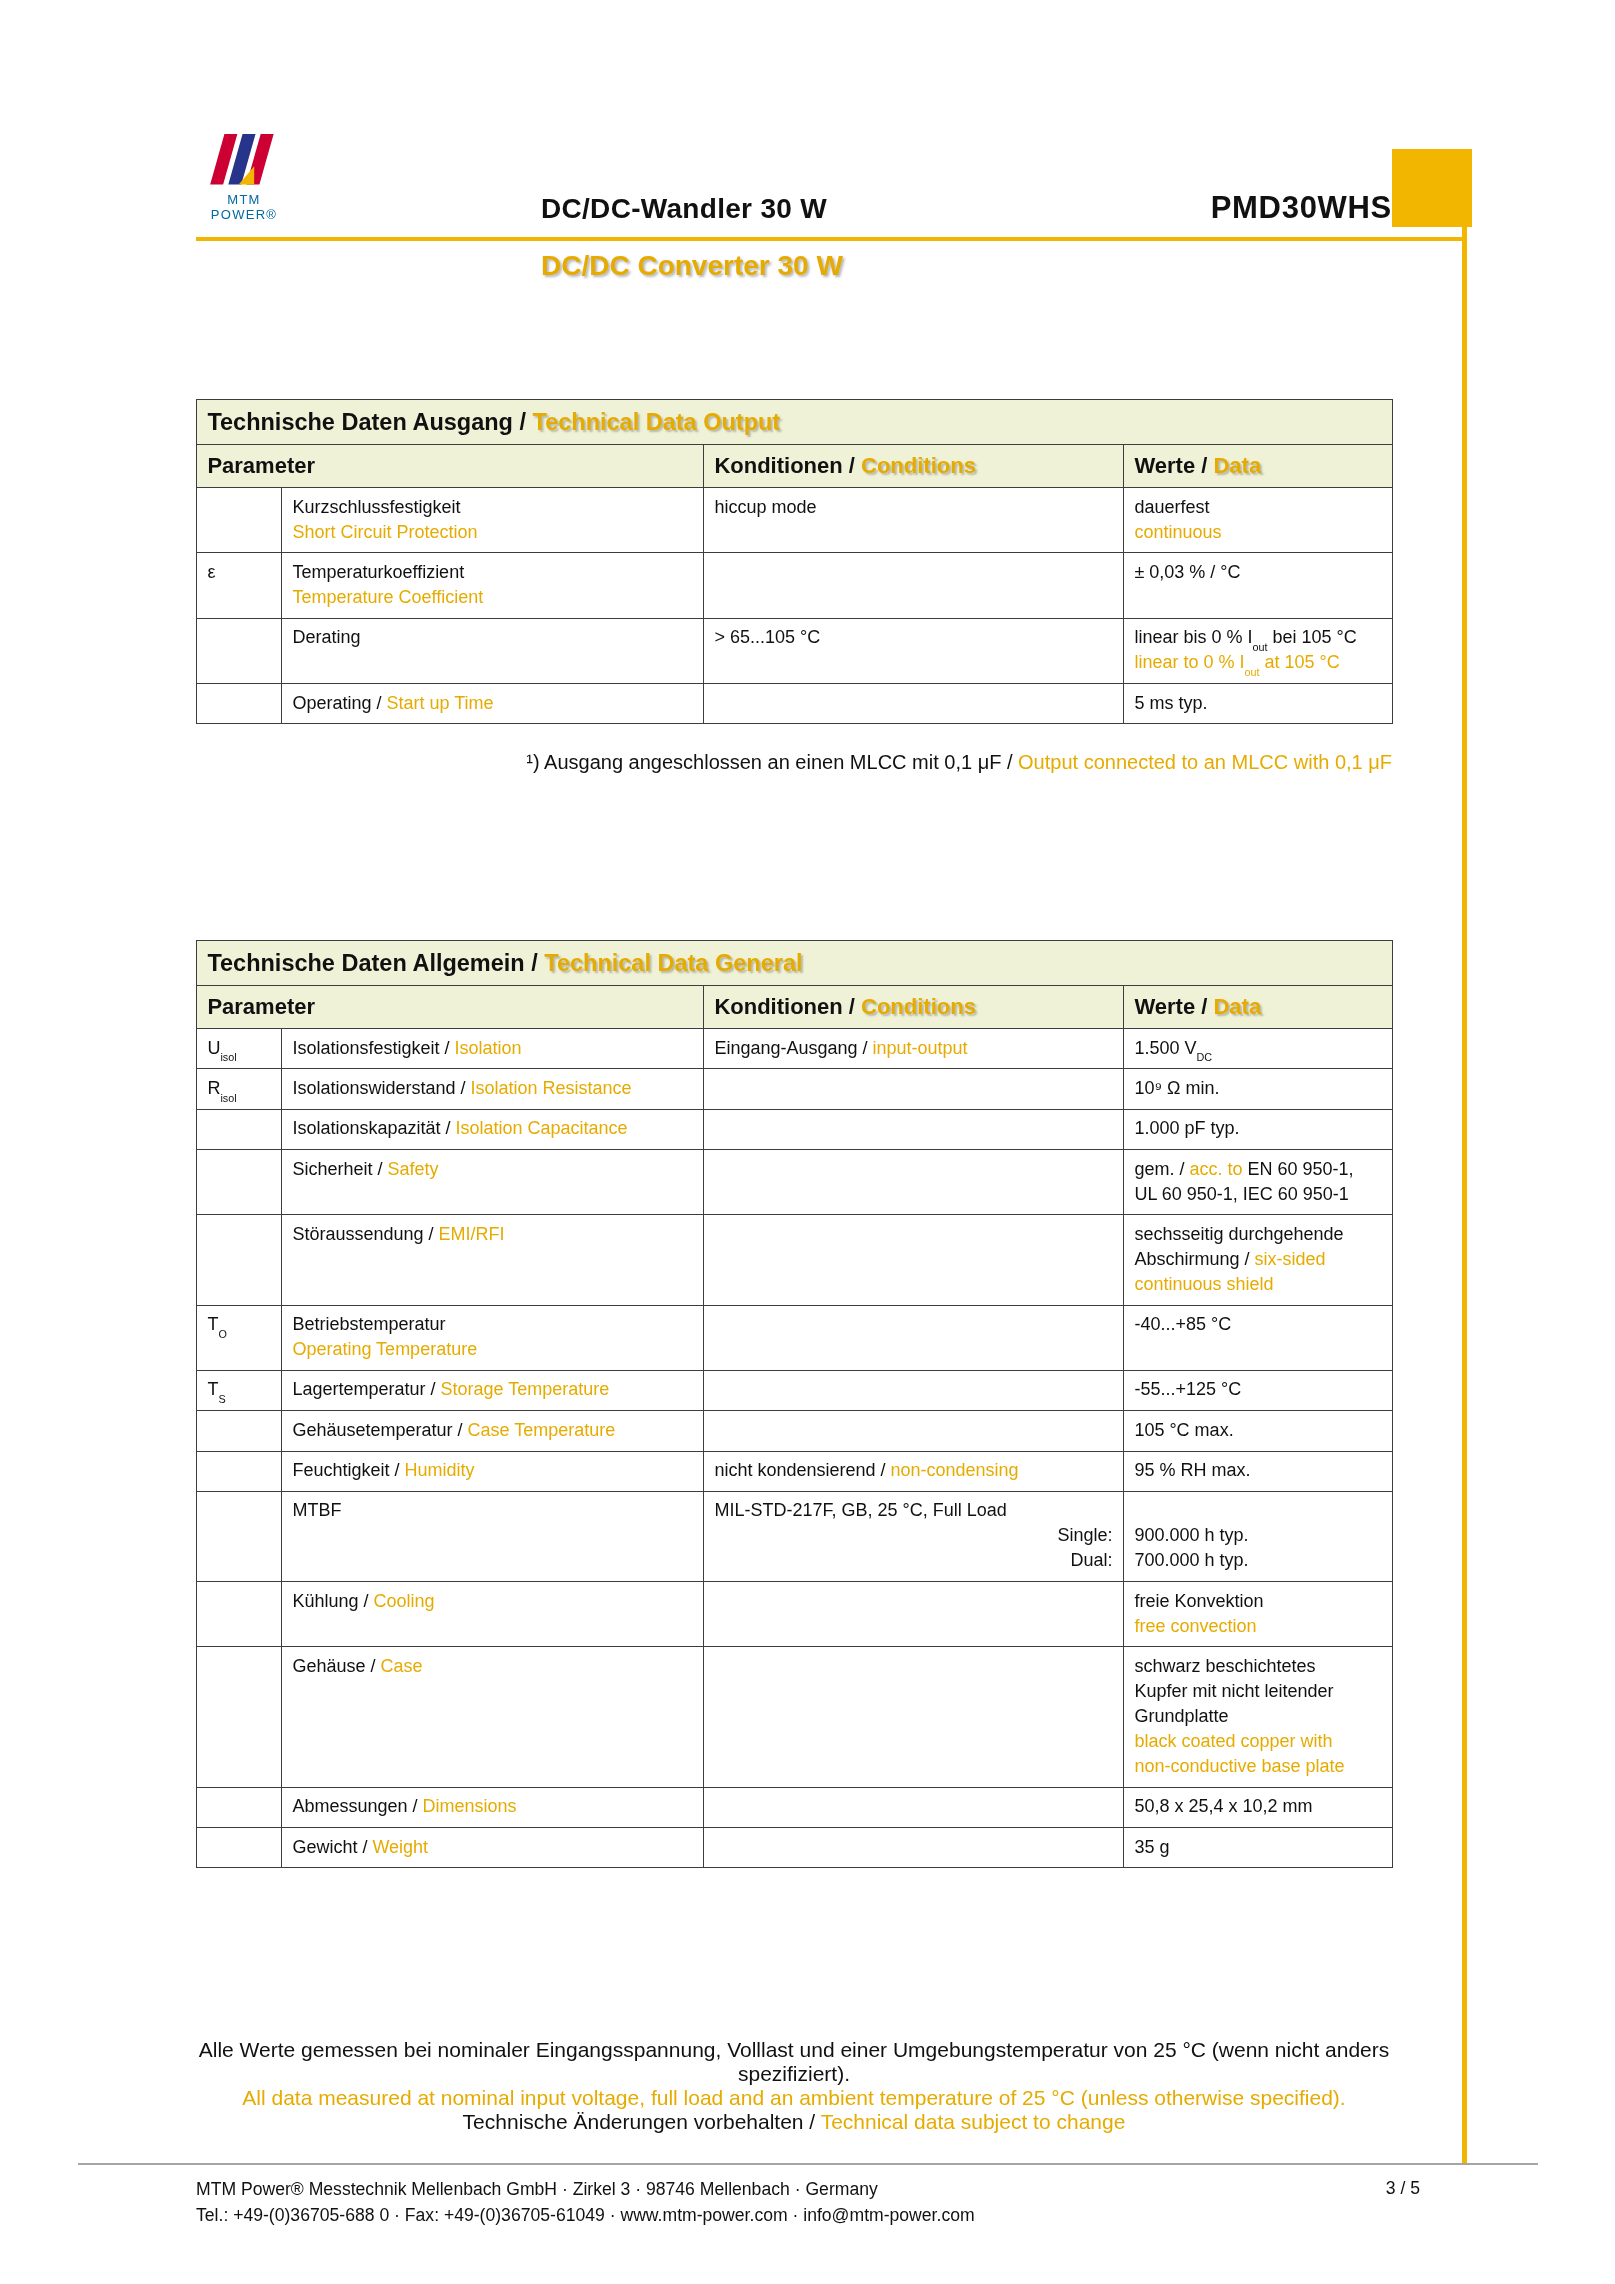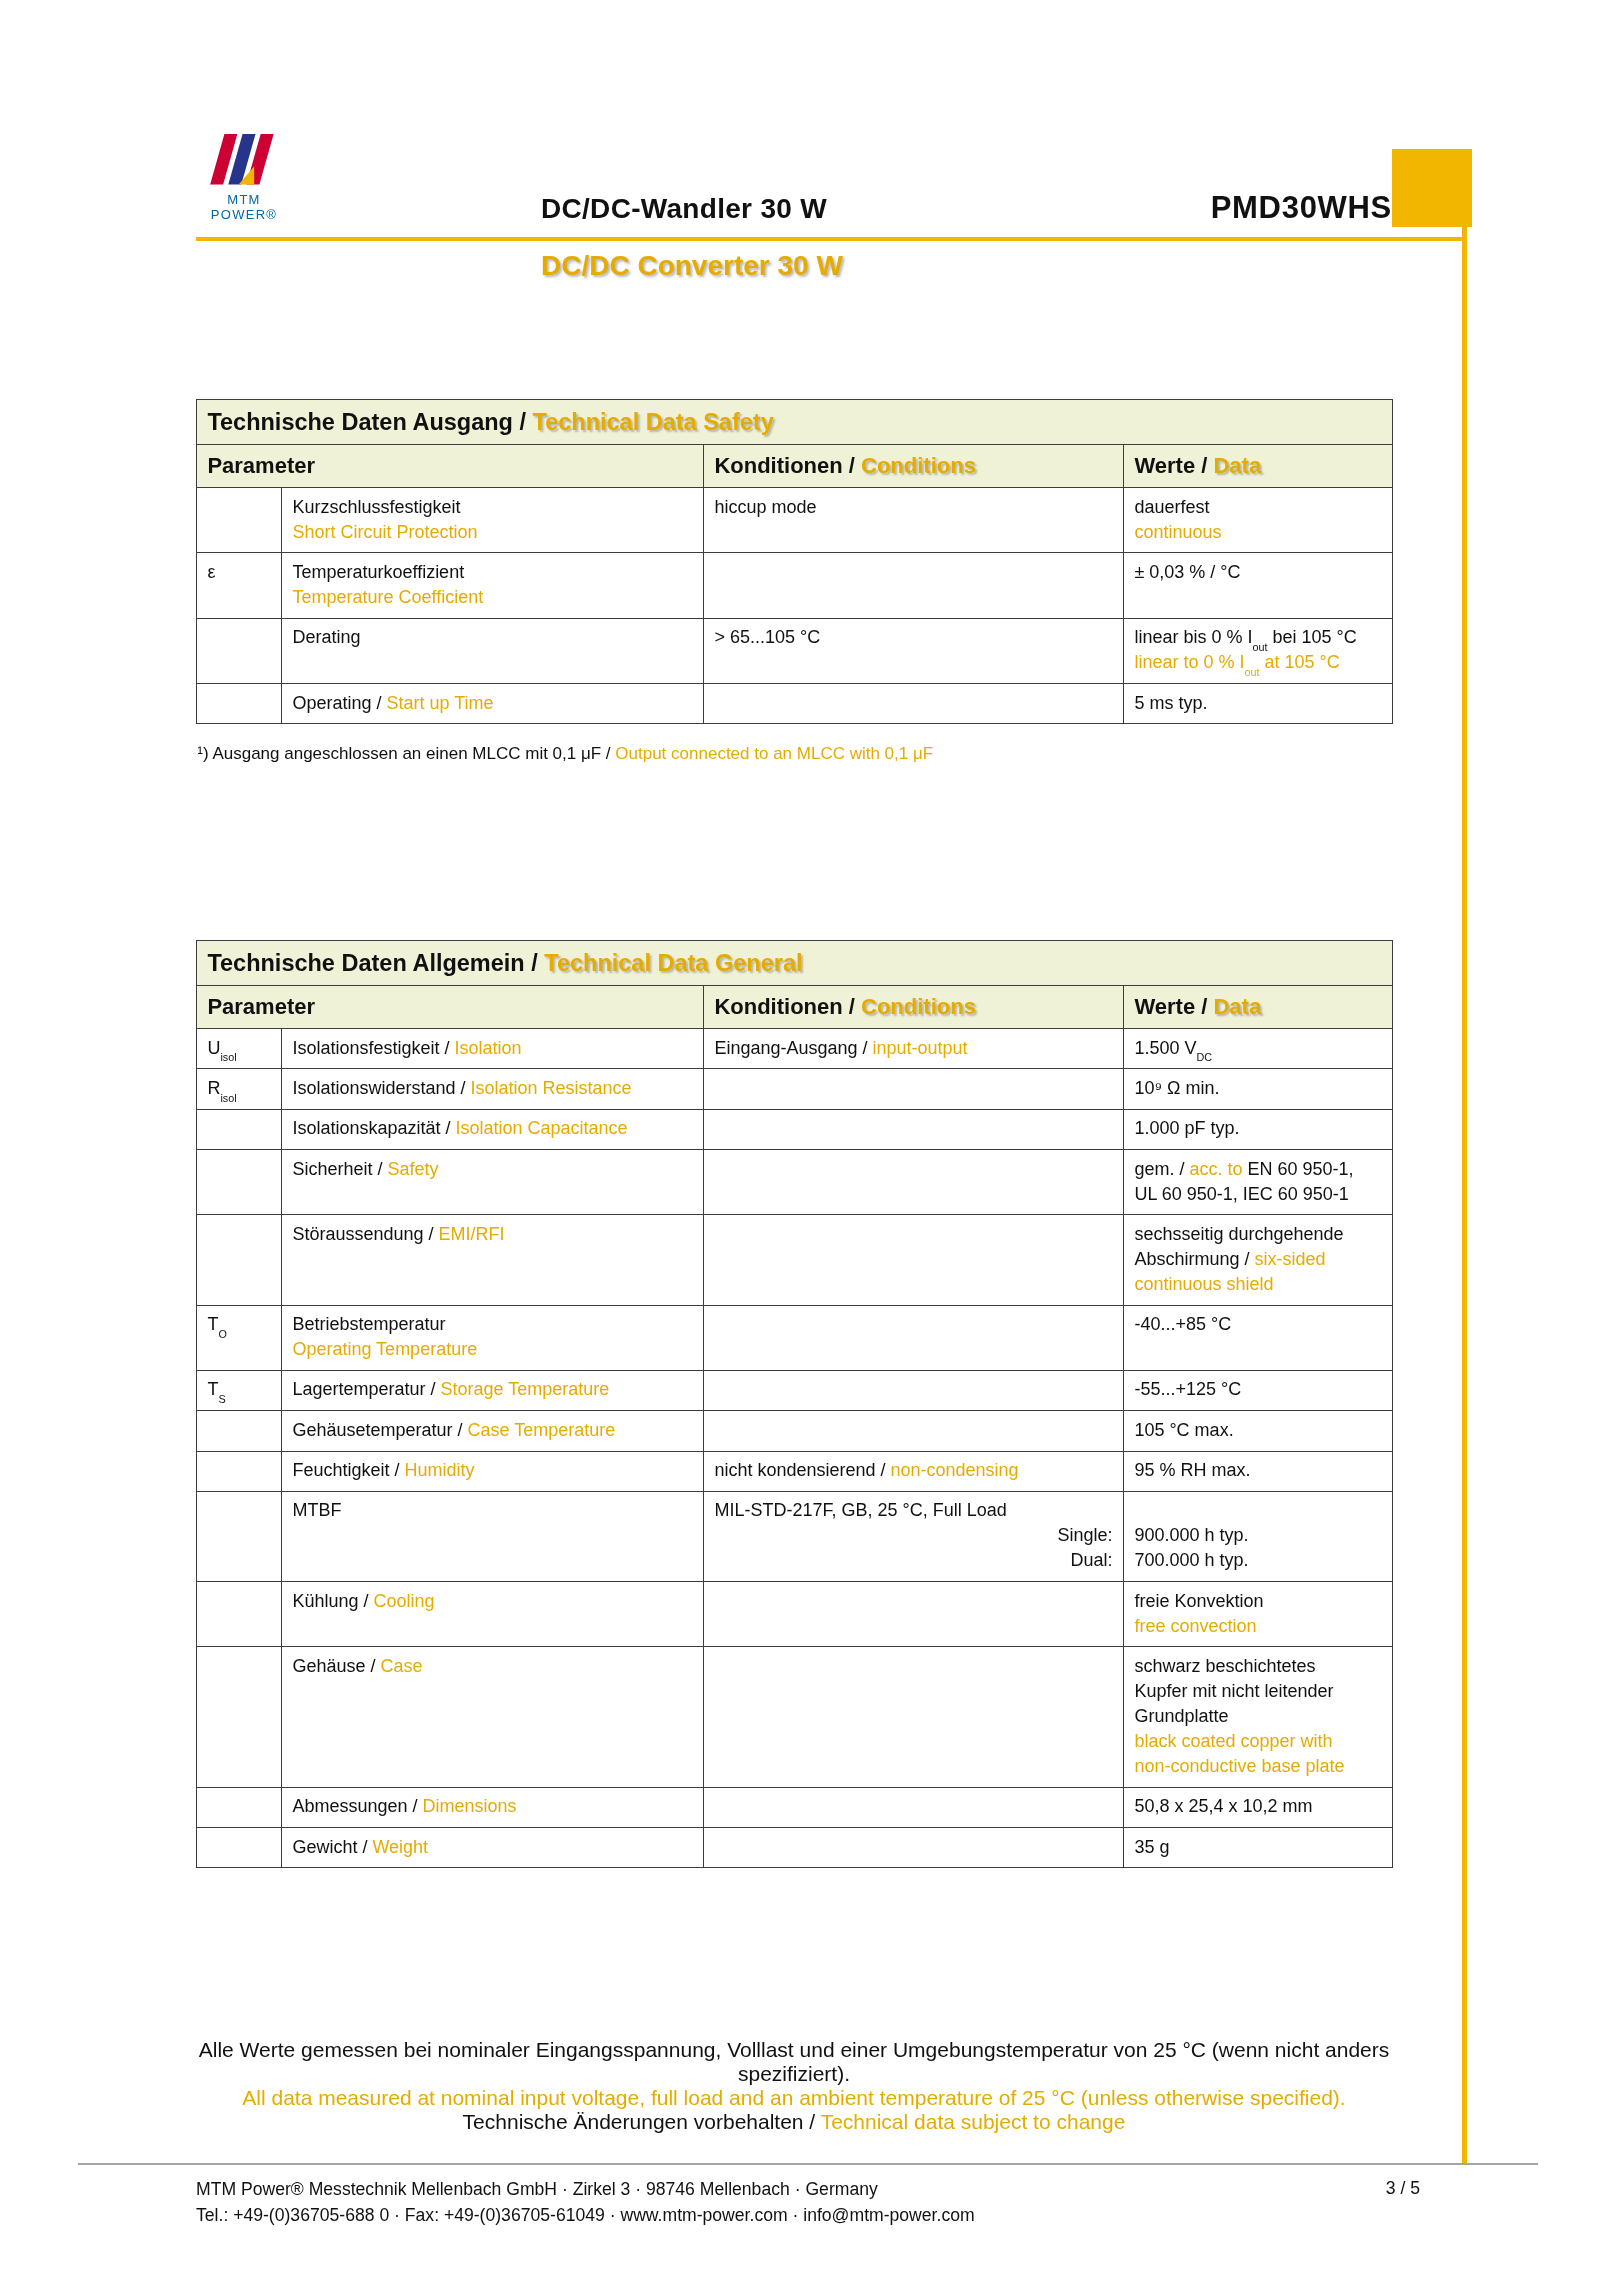--- a/index.html
+++ b/index.html
@@ -30,21 +30,21 @@
   
   .section-output  { position:absolute; left:196px; top:399px;  width:1196px; }
   .section-general { position:absolute; left:196px; top:940px; width:1196px; }
   table.spec { border-collapse:collapse; table-layout:fixed; width:1196px; }
   table.spec td { border:1.3px solid var(--border); vertical-align:top; padding:6.5px 10.4px 7.8px 10.4px; font-size:18px; line-height:25px; }
   table.spec tr.title-row td { background:var(--header-bg); font-size:23.5px; line-height:30px; font-weight:bold; padding:7.2px 10.4px; }
   table.spec tr.head-row td  { background:var(--header-bg); font-size:22px; line-height:30px; font-weight:bold; padding:5.9px 10.4px; }
   td.sym-cell { padding-left:9px; padding-right:2.6px; }
   .ar { text-align:right; }
   .line-gap { height:25px; }
-  .footnote { margin-top:19px; font-size:17px; line-height:22px; padding-left:1.3px; }
+  .footnote { margin-top:27px; font-size:20px; line-height:22px; padding-left:1.3px;text-align:right; }
 
   
   .notes { position:absolute; left:196px; top:2038px; width:1196px; text-align:center; font-size:21px; line-height:24px; }
   .footer-rule { position:absolute; left:78px; top:2163px; width:1460px; height:2px; background:var(--divider); }
   .footer { position:absolute; left:196px; top:2176px; width:1196px; font-size:17.6px; line-height:26px; }
   .page-num { position:absolute; top:2178px; right:196px; font-size:17.6px; }
 
   .logo-red  { fill:var(--logo-red); }
   .logo-blue { fill:var(--logo-blue); }
   .logo-yellow { fill:var(--accent-shape); }
@@ -74,21 +74,21 @@
   <div class="section-output">
     <table class="spec">
       <colgroup>
           <col style="width:85px">
           <col style="width:422px">
           <col style="width:420px">
           <col style="width:269px">
         </colgroup>
       <tbody>
           <tr class="title-row">
-        <td colspan="4"><span class="de">Technische Daten Ausgang / </span><span class="en hshadow">Technical Data Safety</span></td>
+        <td colspan="4"><span class="de">Technische Daten Ausgang / </span><span class="en hshadow">Technical Data Output</span></td>
       </tr>
       <tr class="head-row">
         <td colspan="2"><span>Parameter</span></td>
         <td><span class="de">Konditionen / </span><span class="en hshadow">Conditions</span></td>
         <td><span class="de">Werte / </span><span class="en hshadow">Data</span></td>
       </tr>
 
       <tr>
         <td class="sym-cell"></td>
         <td>

